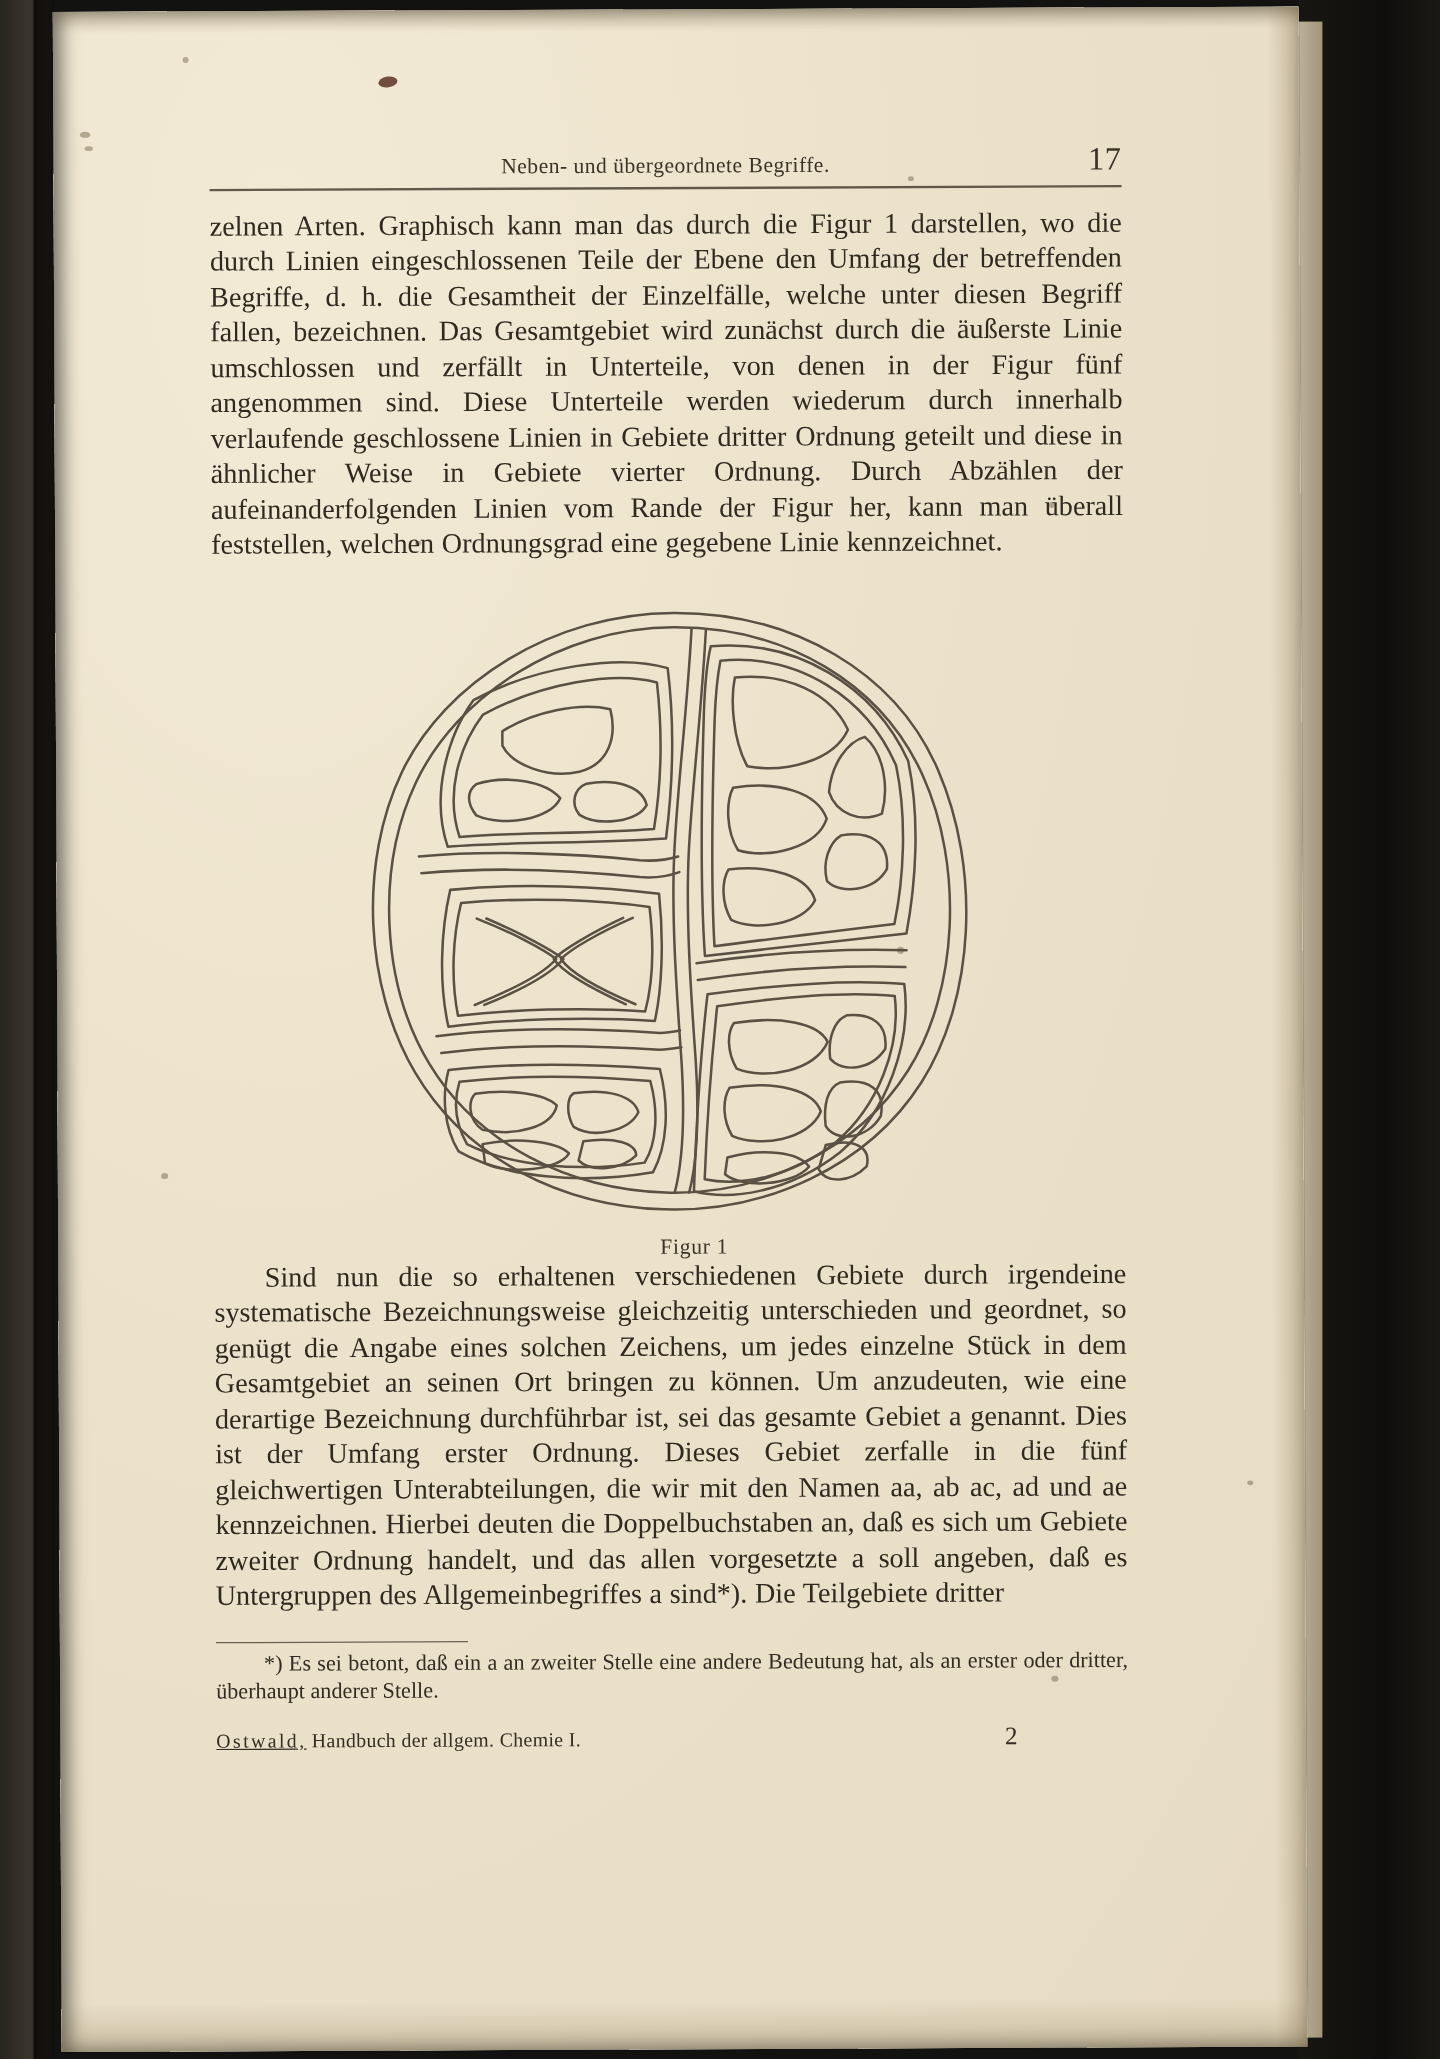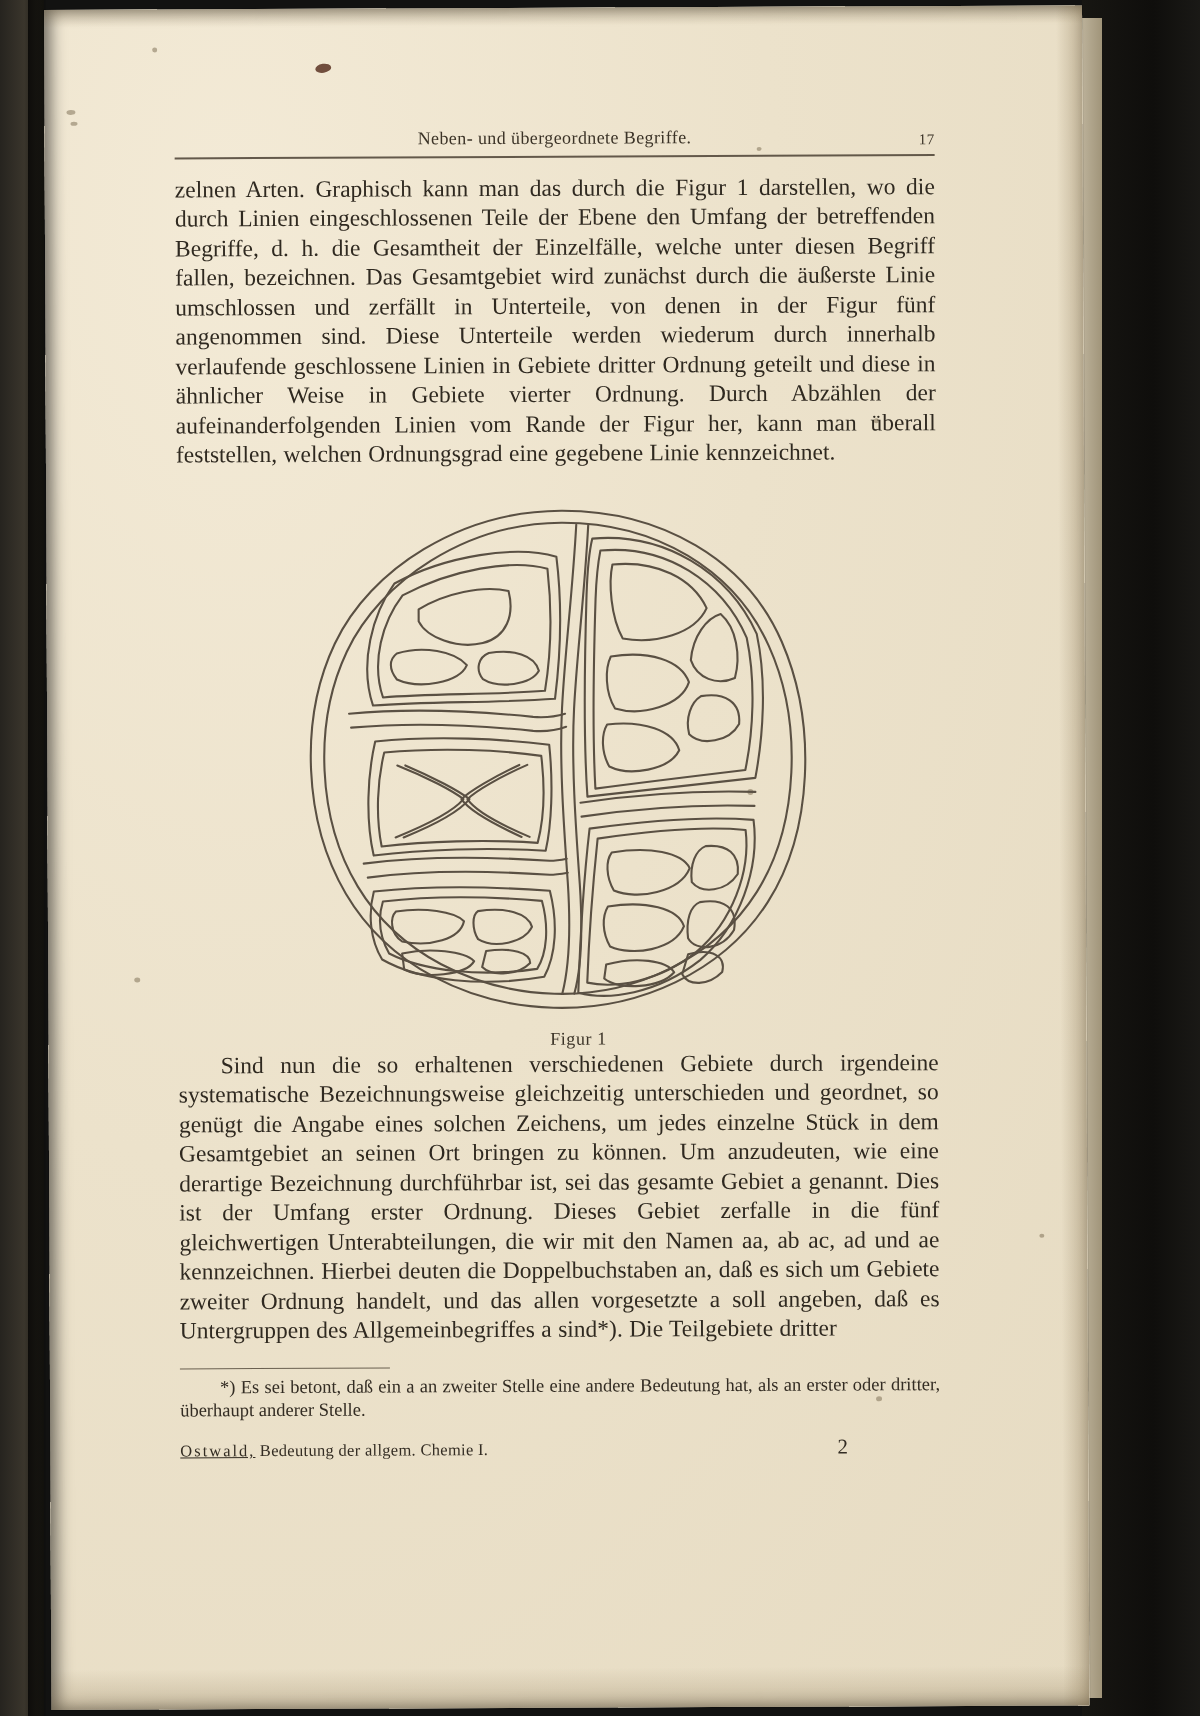--- a/index.html
+++ b/index.html
@@ -98,21 +98,21 @@
     letter-spacing: 0.4px;
     padding-bottom: 7px;
   }
   .running-head .rh-title {
     font-family: "Liberation Serif", serif;
   }
   .running-head .rh-page {
     position: absolute;
     right: 0;
     bottom: 6px;
-    font-size: 15px;
+    font-size: 27px;
     color: #3b3327;
   }
   .rule {
     height: 2px;
     background: #4a4032;
     margin-bottom: 16px;
     opacity: 0.85;
   }
   p.body {
     margin: 0;
@@ -293,20 +293,20 @@
 
       <div class="footnote-rule"></div>
       <p class="footnote">
         <span class="fn-indent">*)</span>
         <span>Es sei betont, daß ein a an zweiter Stelle eine andere Bedeutung hat, als an erster oder dritter, überhaupt anderer Stelle.</span>
       </p>
 
       <div class="colophon">
         <div class="imprint">
           <span class="sp">Ostwald,</span>
-          <span>Bedeutung der allgem. Chemie I.</span>
+          <span>Handbuch der allgem. Chemie I.</span>
         </div>
         <div class="sig">2</div>
       </div>
 
     </div>
   </div>
 </div>
 
 </body></html>

